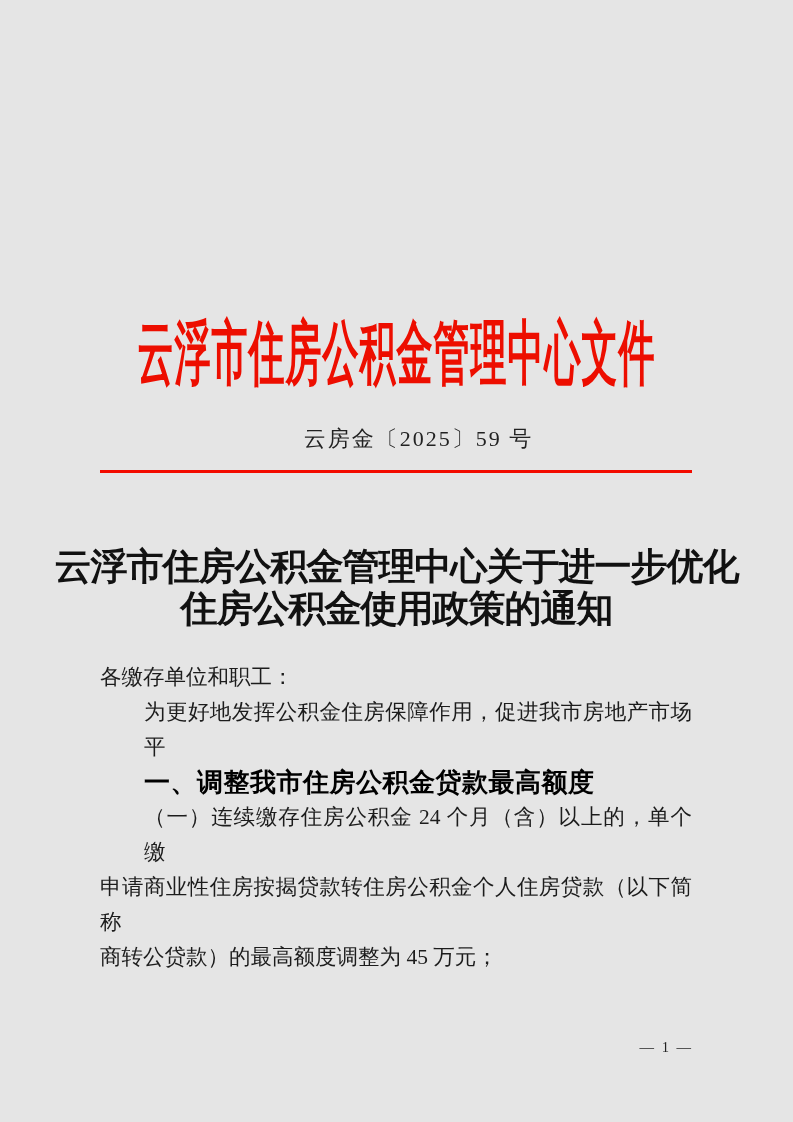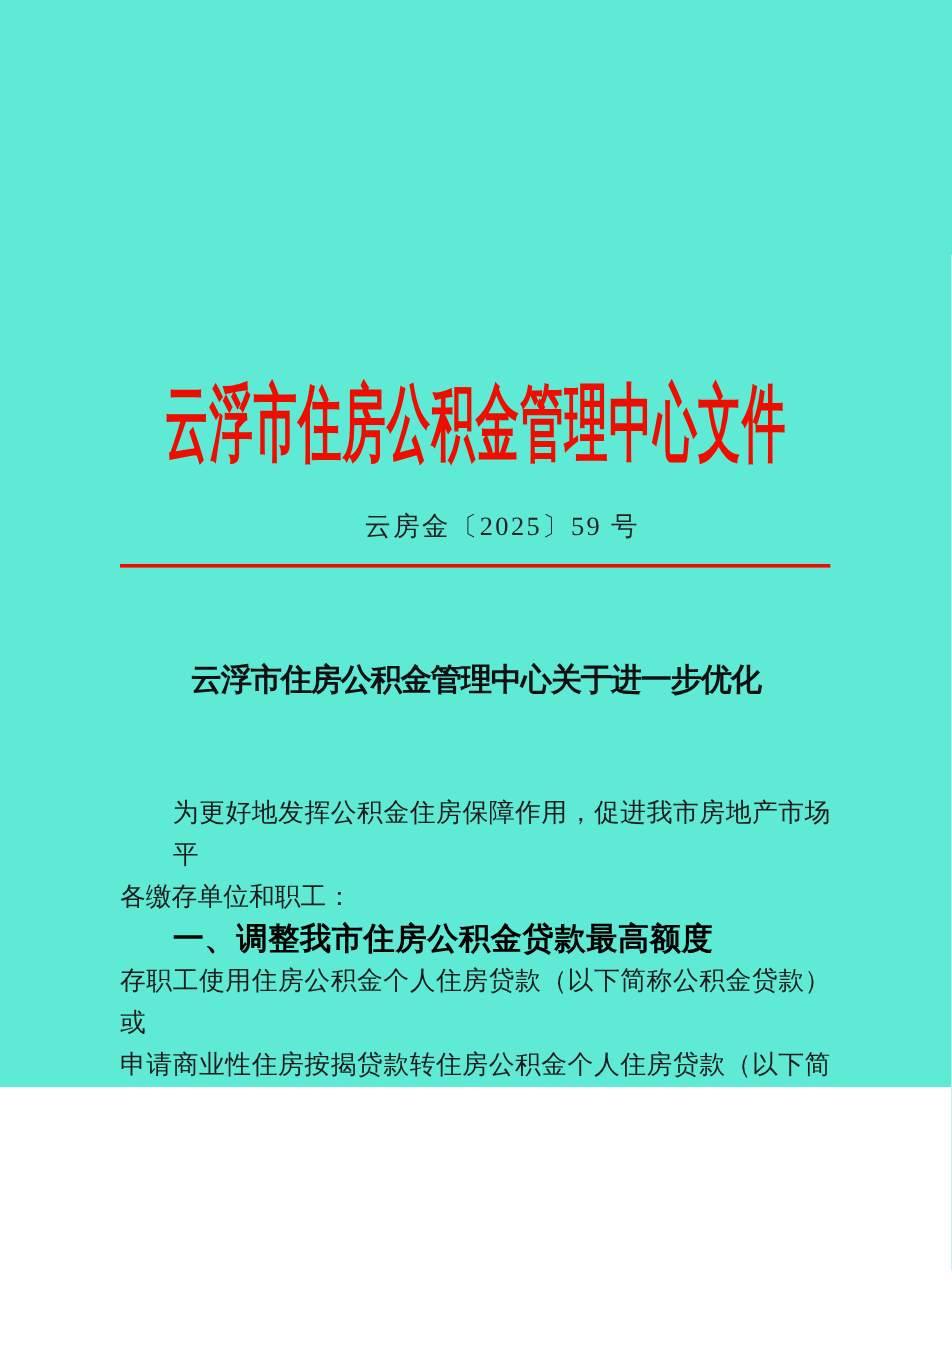--- a/index.html
+++ b/index.html
@@ -3,22 +3,22 @@
 <meta charset="utf-8">
 <style>
   html, body {
     margin: 0;
     padding: 0;
     background: #ffffff;
   }
   .page {
     position: relative;
     width: 793px;
-    height: 906px;
-    background: #5eead4;
+    height: 1122px;
+    background: #e5e5e5;
     overflow: hidden;
     font-family: "Liberation Serif", "DejaVu Serif", serif;
     color: #1a1a1a;
   }
   
   .org-title {
     position: absolute;
     top: 318px;
     left: 0;
     width: 100%;
@@ -55,21 +55,21 @@
     background: #f30b00;
   }
   
   .doc-title {
     position: absolute;
     top: 546px;
     left: 50px;
     right: 50px;
     text-align: center;
     font-weight: bold;
-    font-size: 26px;
+    font-size: 37px;
     line-height: 42px;
     letter-spacing: -1px;
     color: #111111;
   }
   
   .body-block {
     position: absolute;
     top: 660px;
     left: 100px;
     width: 592px;
@@ -108,26 +108,27 @@
 <div class="page">
 
   <div class="org-title">云浮市住房公积金管理中心文件</div>
 
   <div class="doc-number">云房金〔2025〕59 号</div>
 
   <div class="red-rule"></div>
 
   <div class="doc-title">
     <div>云浮市住房公积金管理中心关于进一步优化</div>
+    <div>住房公积金使用政策的通知</div>
   </div>
 
   <div class="body-block">
+    <div class="line">各缴存单位和职工：</div>
     <div class="line fill indent">为更好地发挥公积金住房保障作用，促进我市房地产市场平</div>
-    <div class="line">各缴存单位和职工：</div>
     <div class="line heading indent">一、调整我市住房公积金贷款最高额度</div>
-    <div class="line fill">存职工使用住房公积金个人住房贷款（以下简称公积金贷款）或</div>
+    <div class="line fill indent">（一）连续缴存住房公积金 24 个月（含）以上的，单个缴</div>
     <div class="line fill">申请商业性住房按揭贷款转住房公积金个人住房贷款（以下简称</div>
     <div class="line">商转公贷款）的最高额度调整为 45 万元；</div>
   </div>
 
   <div class="page-number">— 1 —</div>
 
 </div>
 
 </body></html>

